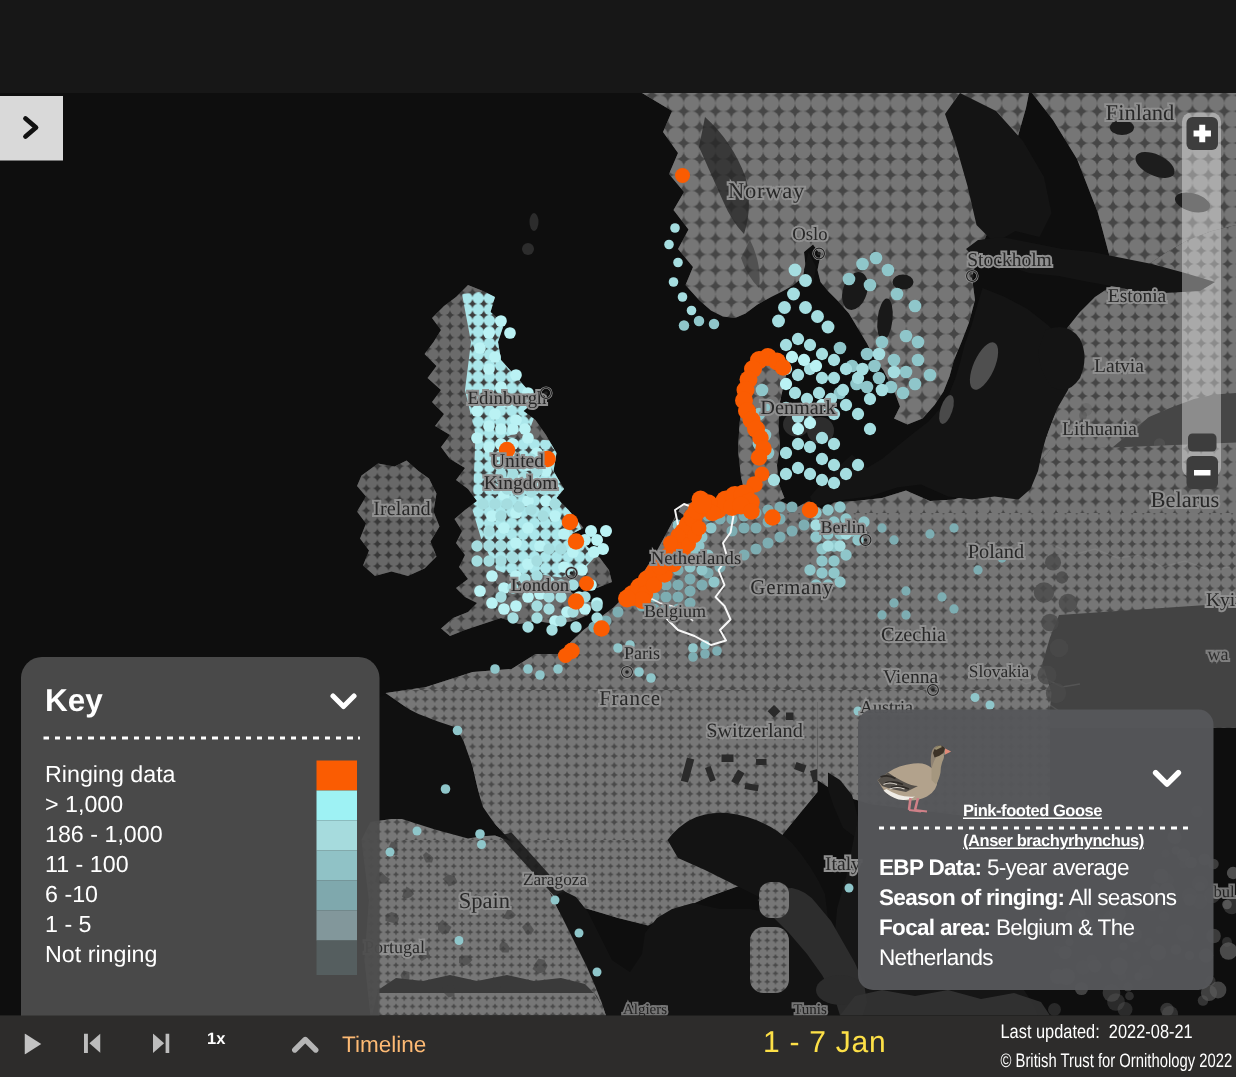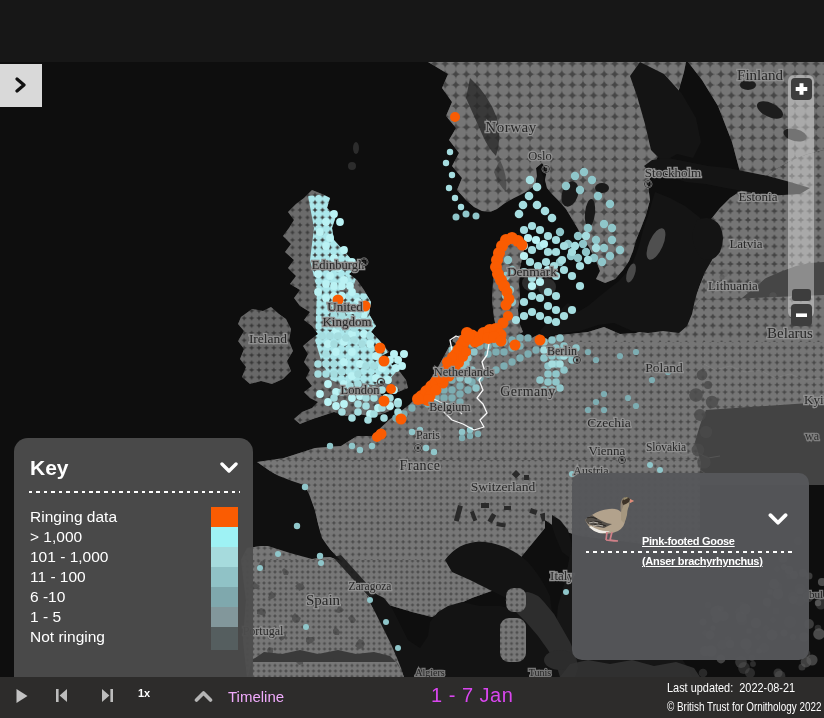--- a/index.html
+++ b/index.html
@@ -8,21 +8,21 @@
   #header{position:absolute;left:0;top:0;width:824px;height:62px;background:#2b2a29;
           border-radius:14px 14px 6px 6px;}
   #title{position:absolute;left:17px;top:20px;font-size:29px;color:#b3aeaa;letter-spacing:2.5px;font-weight:400;}
   #burger{position:absolute;right:37px;top:16px;width:33px;}
   #burger div{height:4px;background:#ffffff;margin-bottom:3.6px;border-radius:0.5px;}
   #tab{position:absolute;left:0;top:64px;width:42px;height:43px;background:#d9d9d9;}
   #tab svg{position:absolute;left:13px;top:13px;}
   #mapwrap{position:absolute;left:0;top:62px;width:824px;height:615px;}
   #bottombar{position:absolute;left:0;top:677px;width:824px;height:41px;background:#2d2c2b;}
   .bb{position:absolute;color:#c9c9c9;}
-  #datelabel{position:absolute;left:431px;top:684px;width:160px;font-size:20px;color:#d946ef;letter-spacing:0.5px;}
+  #datelabel{position:absolute;left:431px;top:684px;width:160px;font-size:20px;color:#fde047;letter-spacing:0.5px;text-align:right;}
   #lastupd{position:absolute;left:667px;top:680px;font-size:13px;color:#fff;white-space:nowrap;
            transform:scaleX(0.84);transform-origin:0 0;}
   #copyr{position:absolute;left:667px;top:699px;font-size:13px;color:#fff;white-space:nowrap;
          transform:scaleX(0.76);transform-origin:0 0;}
   
   #keypanel{position:absolute;left:14px;top:438px;width:239px;height:266px;background:rgba(77,77,77,0.95);
             border-radius:14px;color:#fff;}
   #keytitle{position:absolute;left:16px;top:18px;font-size:21px;font-weight:bold;}
   #keydash{position:absolute;left:15px;top:53px;width:211px;height:2px;background:repeating-linear-gradient(90deg,#fff 0 3.5px,transparent 3.5px 7.5px);}
   .krow{position:absolute;left:16px;font-size:15.5px;font-weight:normal;white-space:nowrap;}
@@ -784,21 +784,21 @@
         </svg></div>
   </div>
   <div id="keypanel">
     <div id="keytitle">Key</div>
     <svg style="position:absolute;left:206px;top:24px;" width="18" height="12" viewBox="0 0 18 12">
         <path d="M2 2 L9 9 L16 2" stroke="#fff" stroke-width="3.4" fill="none" stroke-linecap="round" stroke-linejoin="round"></path>
       </svg>
     <div id="keydash"></div>
     <div class="krow" style="top:70px;">Ringing data</div>
     <div class="krow" style="top:90px;">&gt; 1,000</div>
-    <div class="krow" style="top:110px;">101 - 1,000</div>
+    <div class="krow" style="top:110px;">186 - 1,000</div>
     <div class="krow" style="top:130px;">11 - 100</div>
     <div class="krow" style="top:150px;text-align:right;">6 -10</div>
     <div class="krow" style="top:170px;">1 - 5</div>
     <div class="krow" style="top:190px;">Not ringing</div>
     <div class="sw" style="top:69px;background:#fa5c02;"></div>
     <div class="sw" style="top:89px;background:#9ef2f4;"></div>
     <div class="sw" style="top:109px;background:#a6dbdd;"></div>
     <div class="sw" style="top:129px;background:#90c2c6;"></div>
     <div class="sw" style="top:149px;background:#7fa8ad;"></div>
     <div class="sw" style="top:169px;background:#82979b;"></div>
@@ -817,35 +817,36 @@
 <path d="M5,27 Q9,25 14,27 M9,30 Q14,28 19,30" stroke="#ddd8d0" stroke-width="0.7" fill="none"></path>
 <path d="M7,30 Q16,36 26,35 Q22,38 15,37 Q9,35 5,31 Z" fill="#efece6"></path>
 <path d="M23,36 L22,44 M28,36 L26,44" stroke="#cf8088" stroke-width="1.7" fill="none"></path>
 <path d="M22,44 L30,45 M26,44 L34,45" stroke="#cf8088" stroke-width="1.5" fill="none"></path>
 </svg>
     <div id="sptitle">Pink-footed Goose (Anser brachyrhynchus)</div>
     <svg style="position:absolute;left:196px;top:40px;" width="20" height="13" viewBox="0 0 18 12">
         <path d="M2 2 L9 9 L16 2" stroke="#fff" stroke-width="3.4" fill="none" stroke-linecap="round" stroke-linejoin="round"></path>
       </svg>
     <div id="spdash"></div>
+    <div id="spinfo"><b>EBP Data:</b> 5-year average<br><b>Season of ringing:</b> All seasons<br><b>Focal area:</b> Belgium &amp; The Netherlands</div>
   </div>
   <div id="bottombar">
     <svg class="bb" style="left:16px;top:12px;" width="12" height="14" viewBox="0 0 12 14">
         <path d="M0.5 0 L11.5 7 L0.5 14 Z" fill="#c3c3c3"></path>
       </svg>
     <svg class="bb" style="left:56px;top:12px;" width="11" height="13" viewBox="0 0 11 13">
         <rect x="0" y="0" width="2.6" height="13" fill="#bdbdbd"></rect>
         <path d="M11 0 L3.6 6.5 L11 13 Z" fill="#bdbdbd"></path>
       </svg>
     <svg class="bb" style="left:102px;top:12px;" width="11" height="13" viewBox="0 0 11 13">
         <rect x="8.4" y="0" width="2.6" height="13" fill="#bdbdbd"></rect>
         <path d="M0 0 L7.4 6.5 L0 13 Z" fill="#bdbdbd"></path>
       </svg>
     <div class="bb" style="left:138px;top:10px;font-size:11px;font-weight:bold;color:#fff;">1x</div>
     <svg class="bb" style="left:194px;top:13px;" width="19" height="12" viewBox="0 0 18 12">
         <path d="M2 10 L9 3 L16 10" stroke="#b5b5b5" stroke-width="3.6" fill="none" stroke-linecap="round" stroke-linejoin="round"></path>
       </svg>
-    <div class="bb" style="left:228px;top:11px;font-size:15px;color:#f0abfc;">Timeline</div>
+    <div class="bb" style="left:228px;top:11px;font-size:15px;color:#fdba74;">Timeline</div>
   </div>
   <div id="datelabel">1 - 7 Jan</div>
   <div id="lastupd">Last updated:&nbsp; 2022-08-21</div>
   <div id="copyr">© British Trust for Ornithology 2022</div>
 </div>
 
 </body></html>

